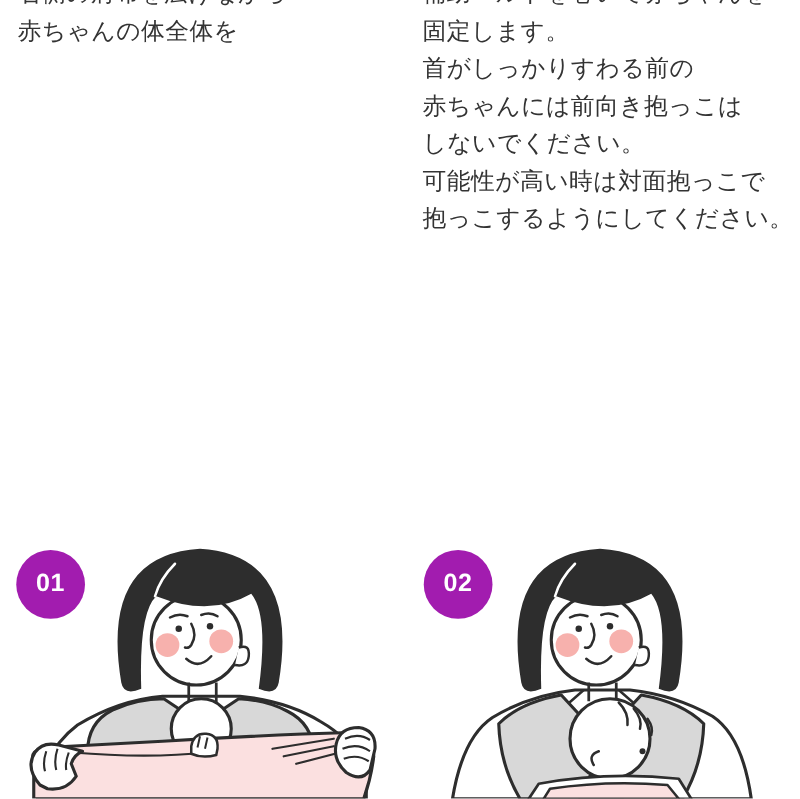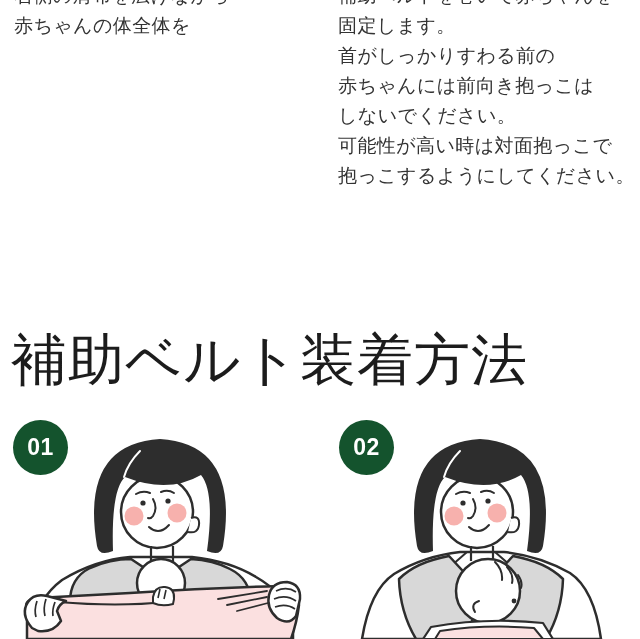--- a/index.html
+++ b/index.html
@@ -16,22 +16,22 @@
   .col-right { left:338px; }
   .heading {
     position:absolute; left:11px; top:321px; margin:0;
     font-size:56px; line-height:78px; font-weight:500; color:#1c1c1c;
     letter-spacing:1px; white-space:nowrap;
   }
   .illu { position:absolute; top:430px; width:320px; height:209px; }
   .illu-1 { left:0; }
   .illu-2 { left:320px; }
   .badge {
-    position:absolute; top:420px; width:55px; height:55px; border-radius:50%;
-    background:#14532d; color:#ffffff; font-weight:bold; font-size:23px;
+    position:absolute; top:440px; width:55px; height:55px; border-radius:50%;
+    background:#a21caf; color:#ffffff; font-weight:bold; font-size:20px;
     display:flex; align-items:center; justify-content:center; z-index:2;
     letter-spacing:0.5px;
   }
   .badge-1 { left:13px; }
   .badge-2 { left:339px; }
 </style>
 </head>
 <body>
 
 <div class="page">
@@ -44,21 +44,20 @@
   <div class="col col-right">
     <p>補助ベルトを巻いて赤ちゃんを</p>
     <p>固定します。</p>
     <p>首がしっかりすわる前の</p>
     <p>赤ちゃんには前向き抱っこは</p>
     <p>しないでください。</p>
     <p>可能性が高い時は対面抱っこで</p>
     <p>抱っこするようにしてください。</p>
   </div>
 
-  <h1 class="heading">補助ベルト装着方法</h1>
 
   <div class="badge badge-1">01</div>
   <div class="badge badge-2">02</div>
 
   <svg class="illu illu-1" viewBox="0 0 320 209">
     <g>
 
       <path d="M30,202 Q38,168 62,150 Q95,130 130,127 L192,127 Q230,131 256,147 Q284,163 293,188 L293,209 L30,209 Z" fill="#ffffff" stroke="#2d2d2d" stroke-width="2.5"></path>
 
       <ellipse cx="157" cy="82" rx="36" ry="36" fill="#ffffff" stroke="#2d2d2d" stroke-width="2.5"></ellipse>

